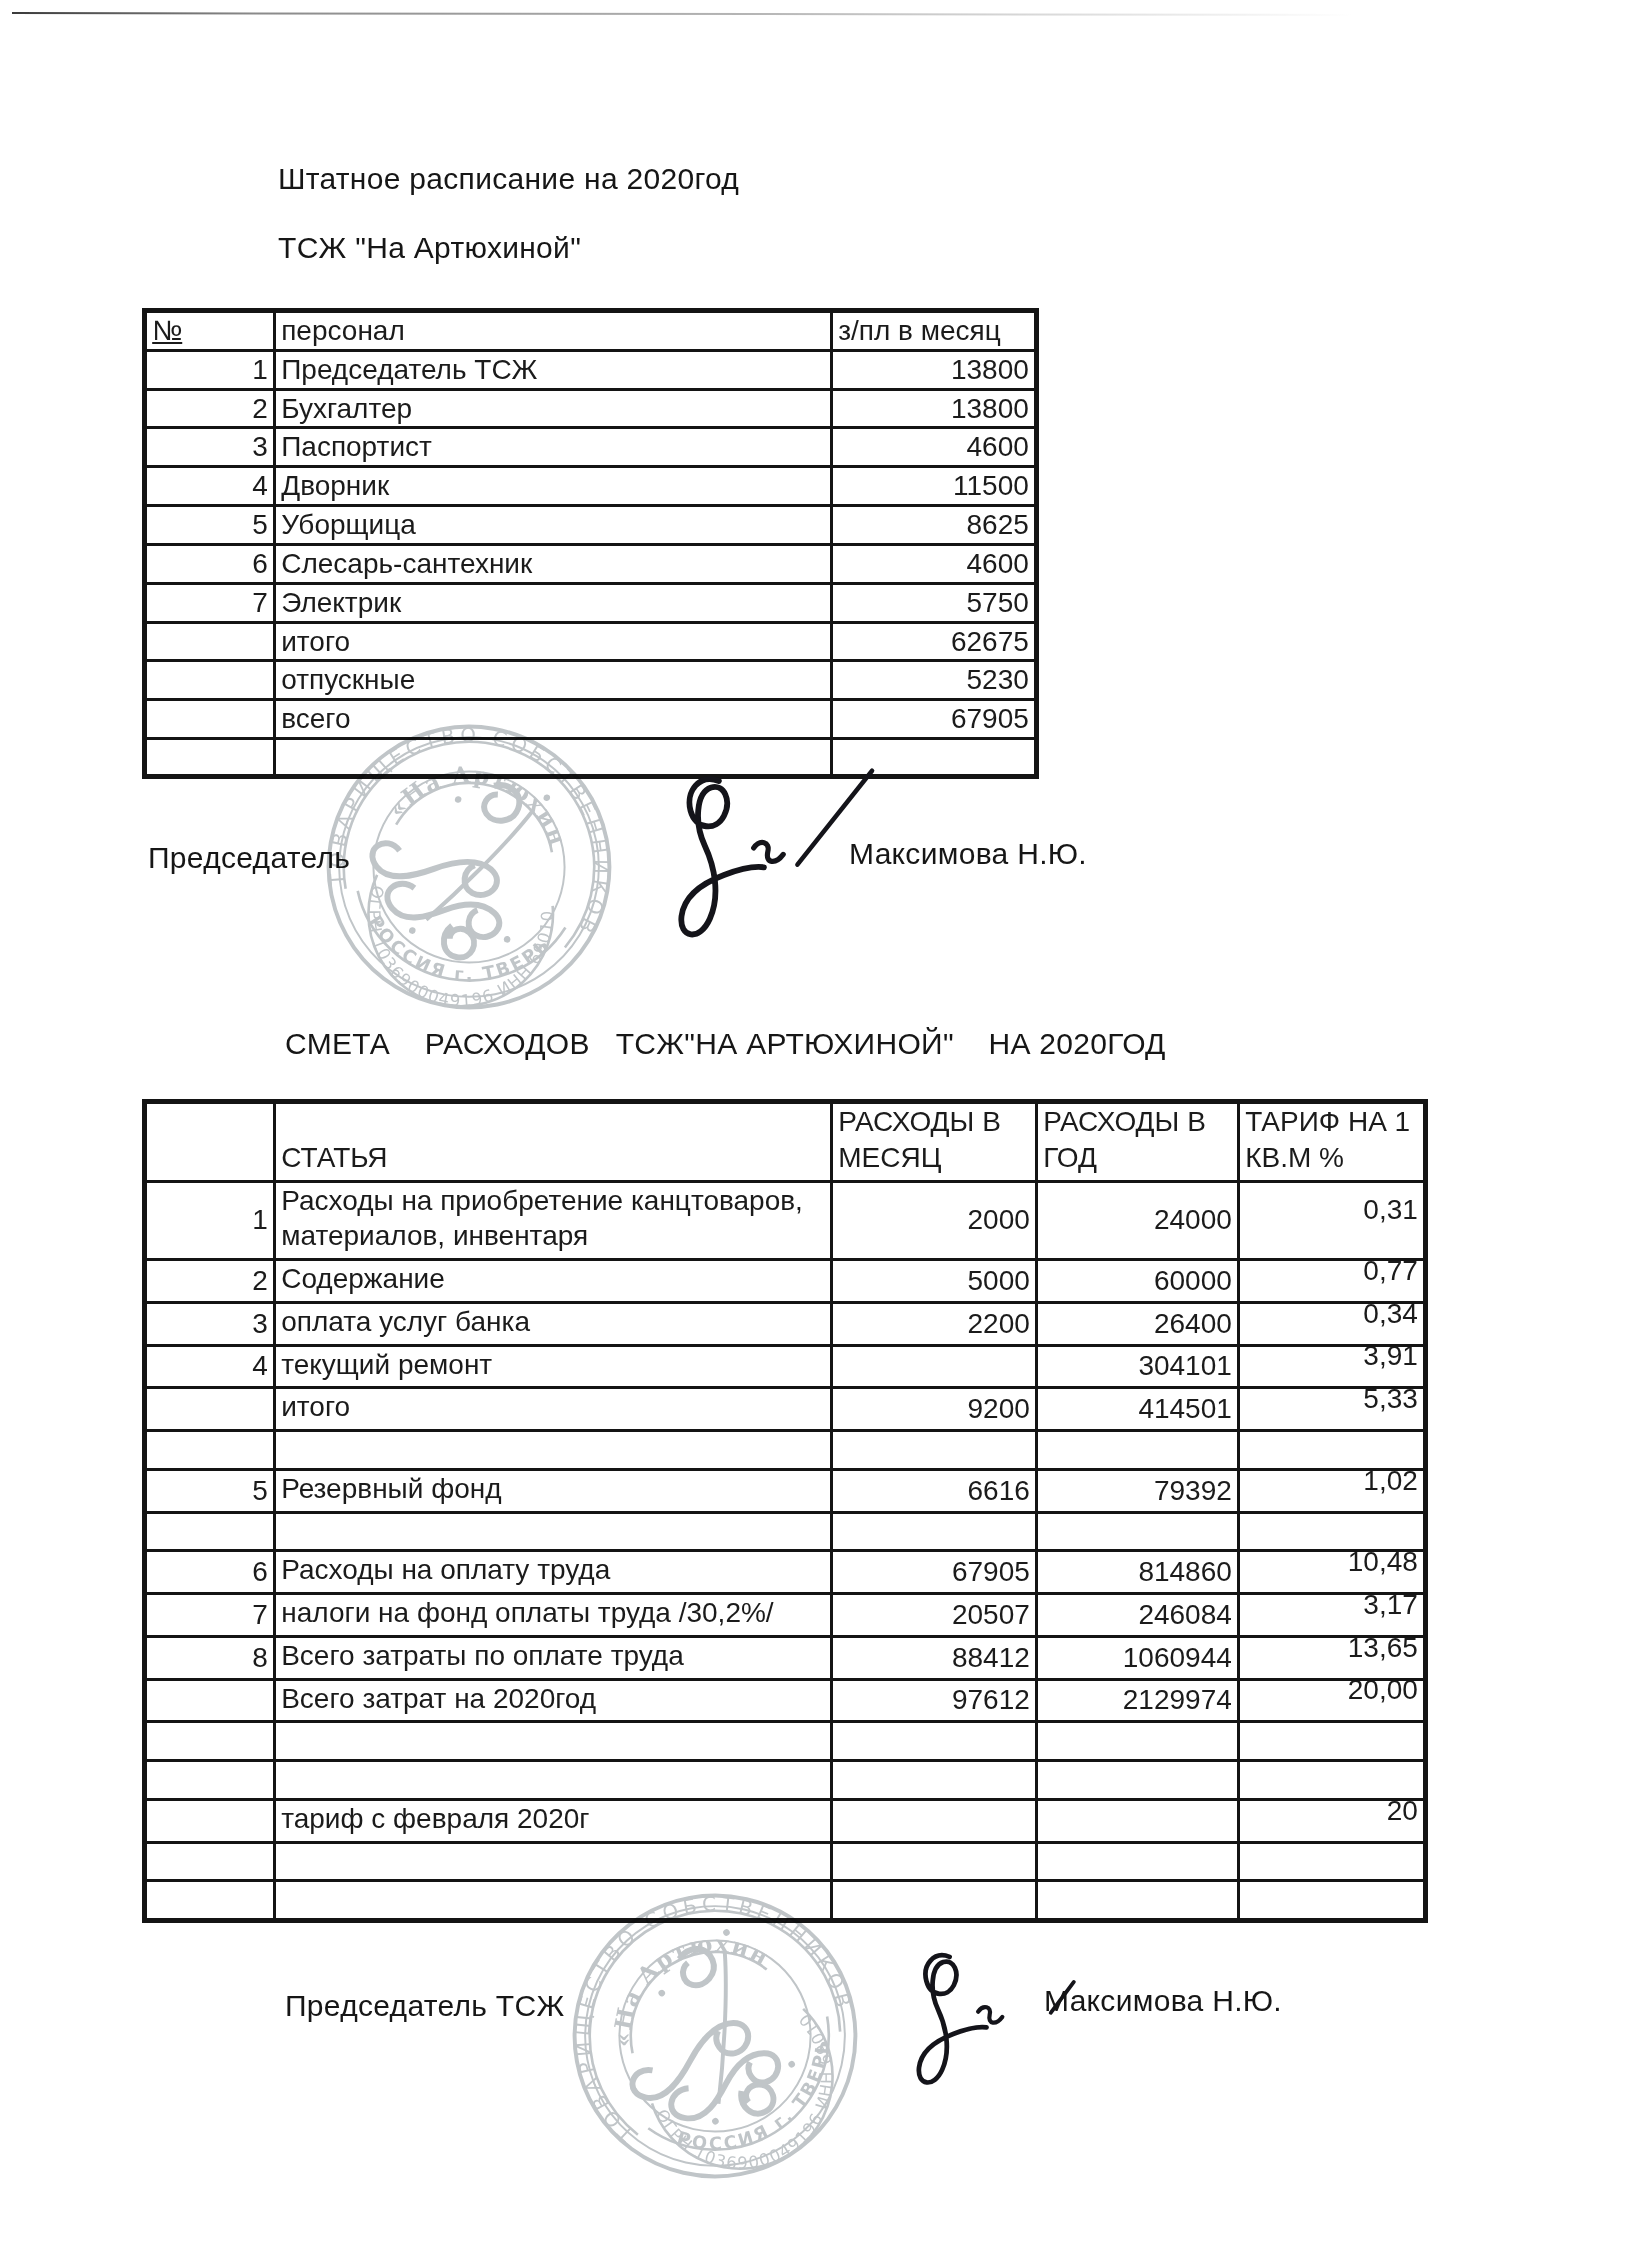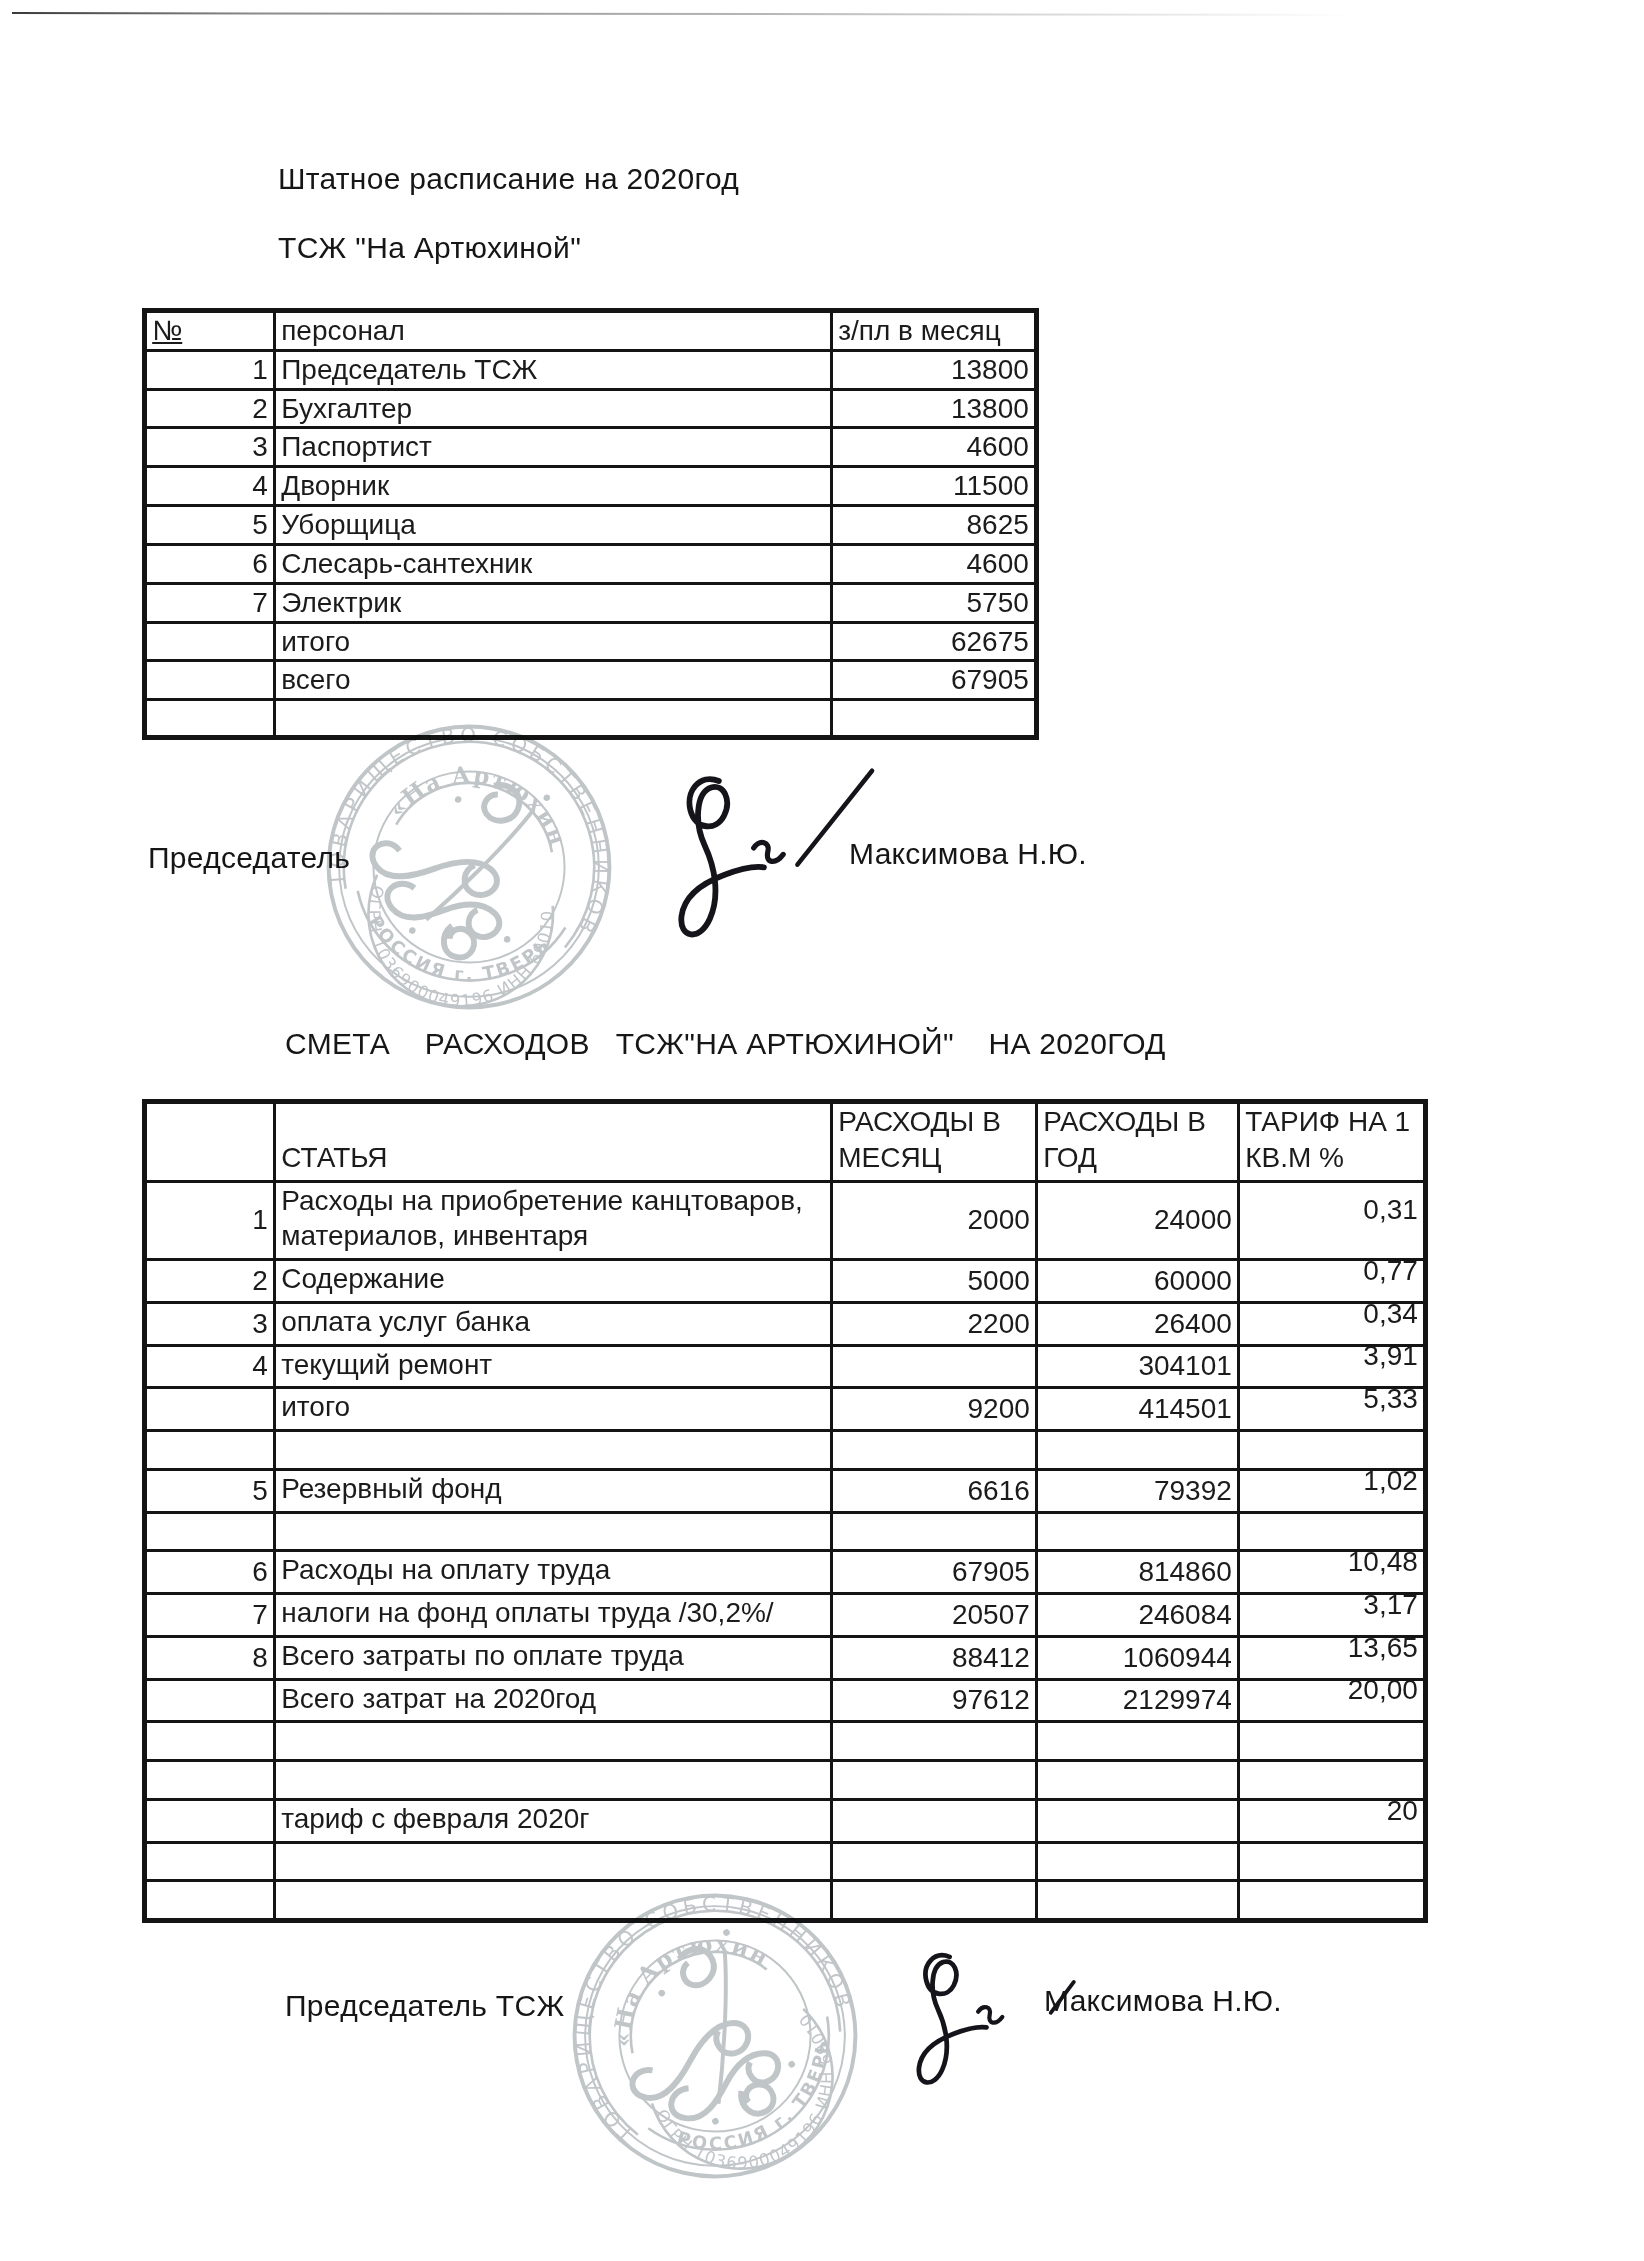--- a/index.html
+++ b/index.html
@@ -91,20 +91,25 @@
           <td class="al">Электрик</td>
           <td class="ar">5750</td>
         </tr>
       <tr class="r1">
           <td class="ar"></td>
           <td class="al">итого</td>
           <td class="ar">62675</td>
         </tr>
       <tr class="r1">
           <td class="ar"></td>
+          <td class="al">отпускные</td>
+          <td class="ar">5230</td>
+        </tr>
+      <tr class="r1">
+          <td class="ar"></td>
           <td class="al">всего</td>
           <td class="ar">67905</td>
         </tr>
       <tr class="r1">
           <td class="ar"></td>
           <td class="al"></td>
           <td class="ar"></td>
         </tr>
     </tbody>
   </table>

